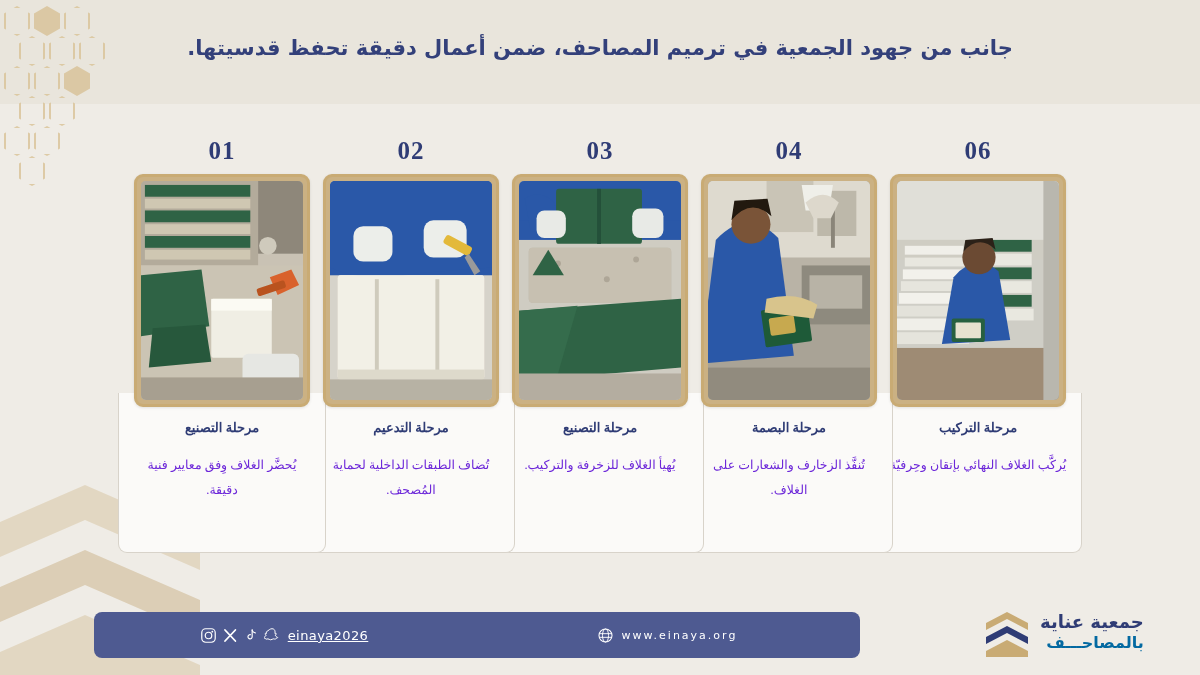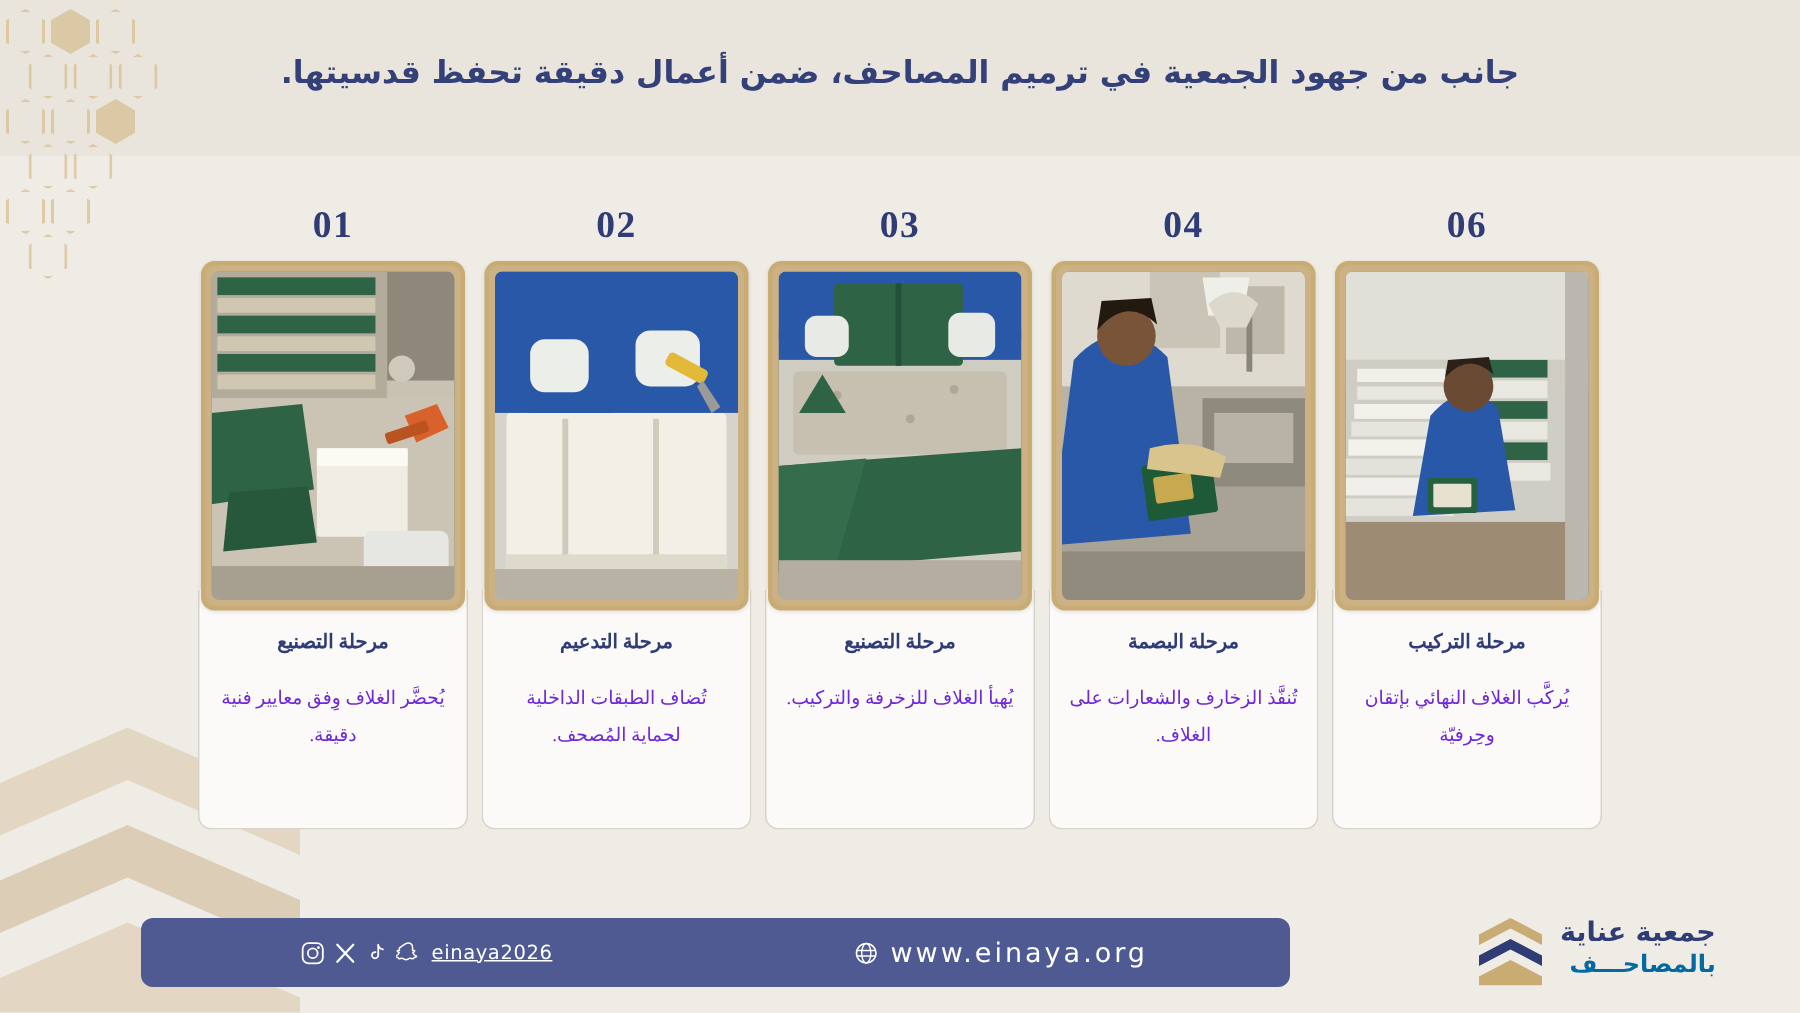--- a/index.html
+++ b/index.html
@@ -101,21 +101,21 @@
   .photo {
     width: 100%; height: 100%;
     border-radius: 5px;
     overflow: hidden;
     position: relative;
     background: #8a8f86;
   }
   .photo svg { display: block; width: 100%; height: 100%; }
 
   .text-panel {
-    width: 180px;
+    width: 208px;
     margin-top: -14px;
     padding: 26px 12px 16px;
     background: #fbfaf8;
     border: 1px solid #d8d3ca;
     border-top: none;
     border-radius: 0 0 9px 9px;
     min-height: 160px;
     text-align: center;
     position: relative;
     z-index: 1;
@@ -152,21 +152,21 @@
     gap: 8px;
     color: #ffffff;
     font-size: 12.5px;
     letter-spacing: .6px;
   }
   .footer-left { width: 380px; justify-content: center; text-decoration: underline; }
   .footer-right { width: 386px; justify-content: center; }
   .social-icons { display: flex; align-items: center; gap: 6px; }
   .social-icons svg { display: block; }
   .handle { font-size: 13px; letter-spacing: .4px; }
-  .weburl { letter-spacing: 2px; font-size: 18px; }
+  .weburl { letter-spacing: 2px; font-size: 11px; }
 
   
   .logo {
     position: absolute;
     right: 26px; top: 600px;
     width: 190px; height: 64px;
     display: flex;
     align-items: center;
     justify-content: flex-end;
     gap: 10px;

